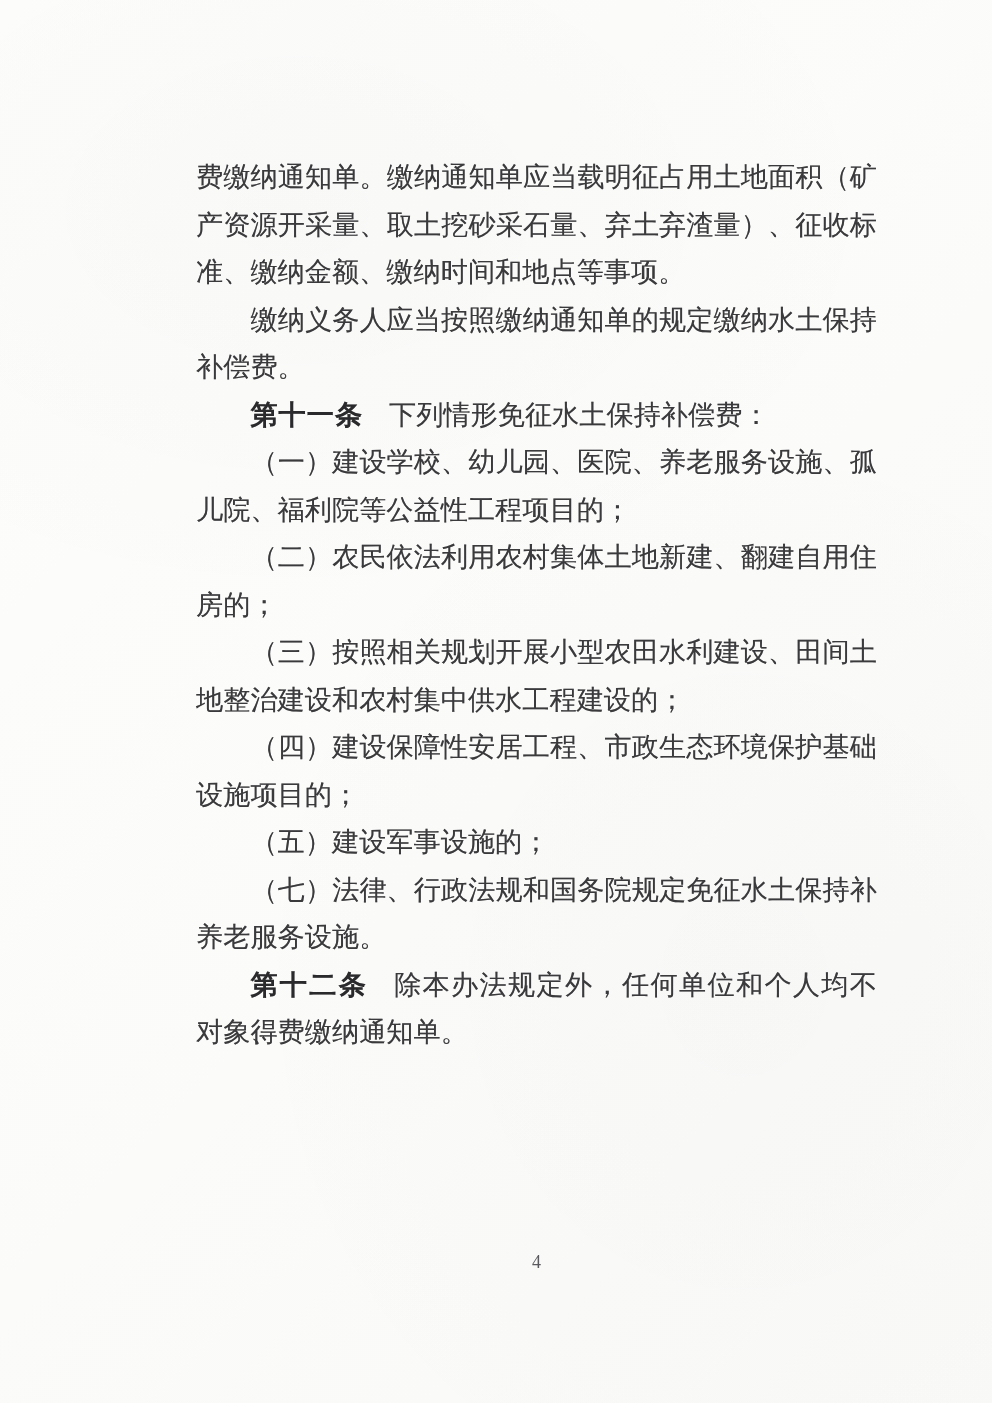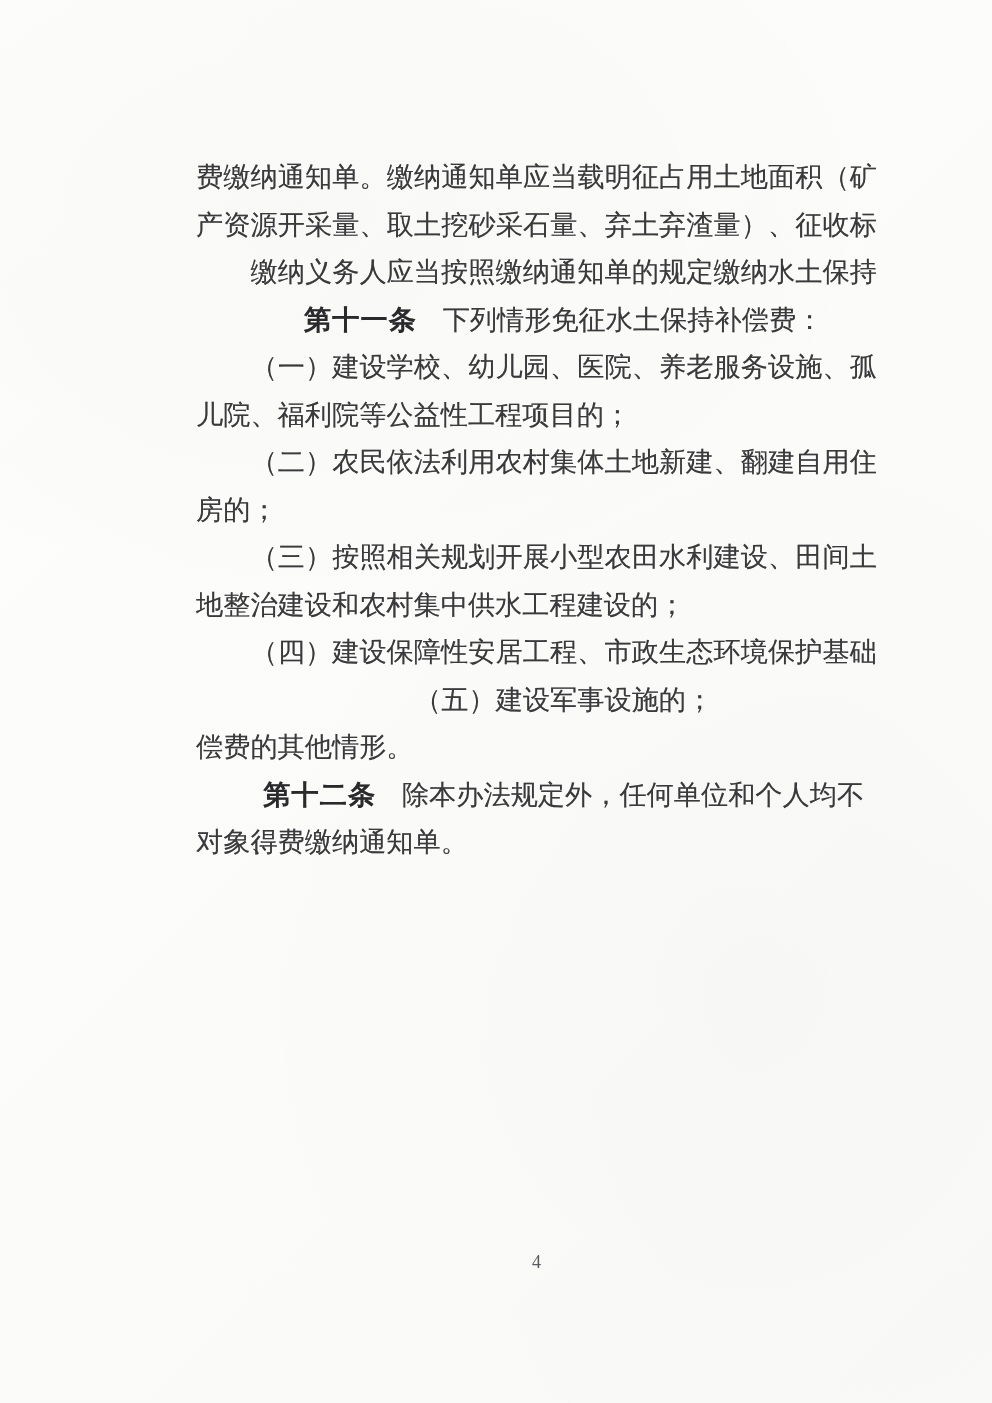--- a/index.html
+++ b/index.html
@@ -37,21 +37,20 @@
   .line {
     height: 47.5px;
     text-align: left;
   }
   .line.full {
     text-align: justify;
     text-align-last: justify;
   }
   .line.indent {
     padding-left: 54.4px;
-    text-align: center;
   }
   .line.indent.full {
     
   }
   .article-no {
     font-weight: 700;
     color: #2a2a2c;
     margin-right: 0.95em;
     letter-spacing: 1px;
   }
@@ -67,29 +66,33 @@
   }
 </style>
 </head>
 <body>
 
 <div class="viewport">
   <div class="scan-page">
     <div class="text-block">
         <div class="line full"><span>费缴纳通知单。缴纳通知单应当载明征占用土地面积（矿</span></div>
         <div class="line full"><span>产资源开采量、取土挖砂采石量、弃土弃渣量）、征收标</span></div>
+        <div class="line"><span>准、缴纳金额、缴纳时间和地点等事项。</span></div>
         <div class="line indent full"><span>缴纳义务人应当按照缴纳通知单的规定缴纳水土保持</span></div>
+        <div class="line"><span>补偿费。</span></div>
         <div class="line indent"><span class="article-no">第十一条</span><span>下列情形免征水土保持补偿费：</span></div>
         <div class="line indent full"><span>（一）建设学校、幼儿园、医院、养老服务设施、孤</span></div>
         <div class="line"><span>儿院、福利院等公益性工程项目的；</span></div>
         <div class="line indent full"><span>（二）农民依法利用农村集体土地新建、翻建自用住</span></div>
         <div class="line"><span>房的；</span></div>
         <div class="line indent full"><span>（三）按照相关规划开展小型农田水利建设、田间土</span></div>
         <div class="line"><span>地整治建设和农村集中供水工程建设的；</span></div>
         <div class="line indent full"><span>（四）建设保障性安居工程、市政生态环境保护基础</span></div>
+        <div class="line"><span>设施项目的；</span></div>
         <div class="line indent"><span>（五）建设军事设施的；</span></div>
-        <div class="line"><span>偿费的其他情形。</span></div>
+        <div class="line indent full"><span>（七）法律、行政法规和国务院规定免征水土保持补</span></div>
+        <div class="line"><span>养老服务设施。</span></div>
         <div class="line indent full"><span class="article-no">第十二条</span><span>除本办法规定外，任何单位和个人均不得</span></div>
         <div class="line"><span>对象、费缴纳通知单。</span></div>
       </div>
     <div class="footer">4</div>
   </div>
 </div>
 
 </body></html>

